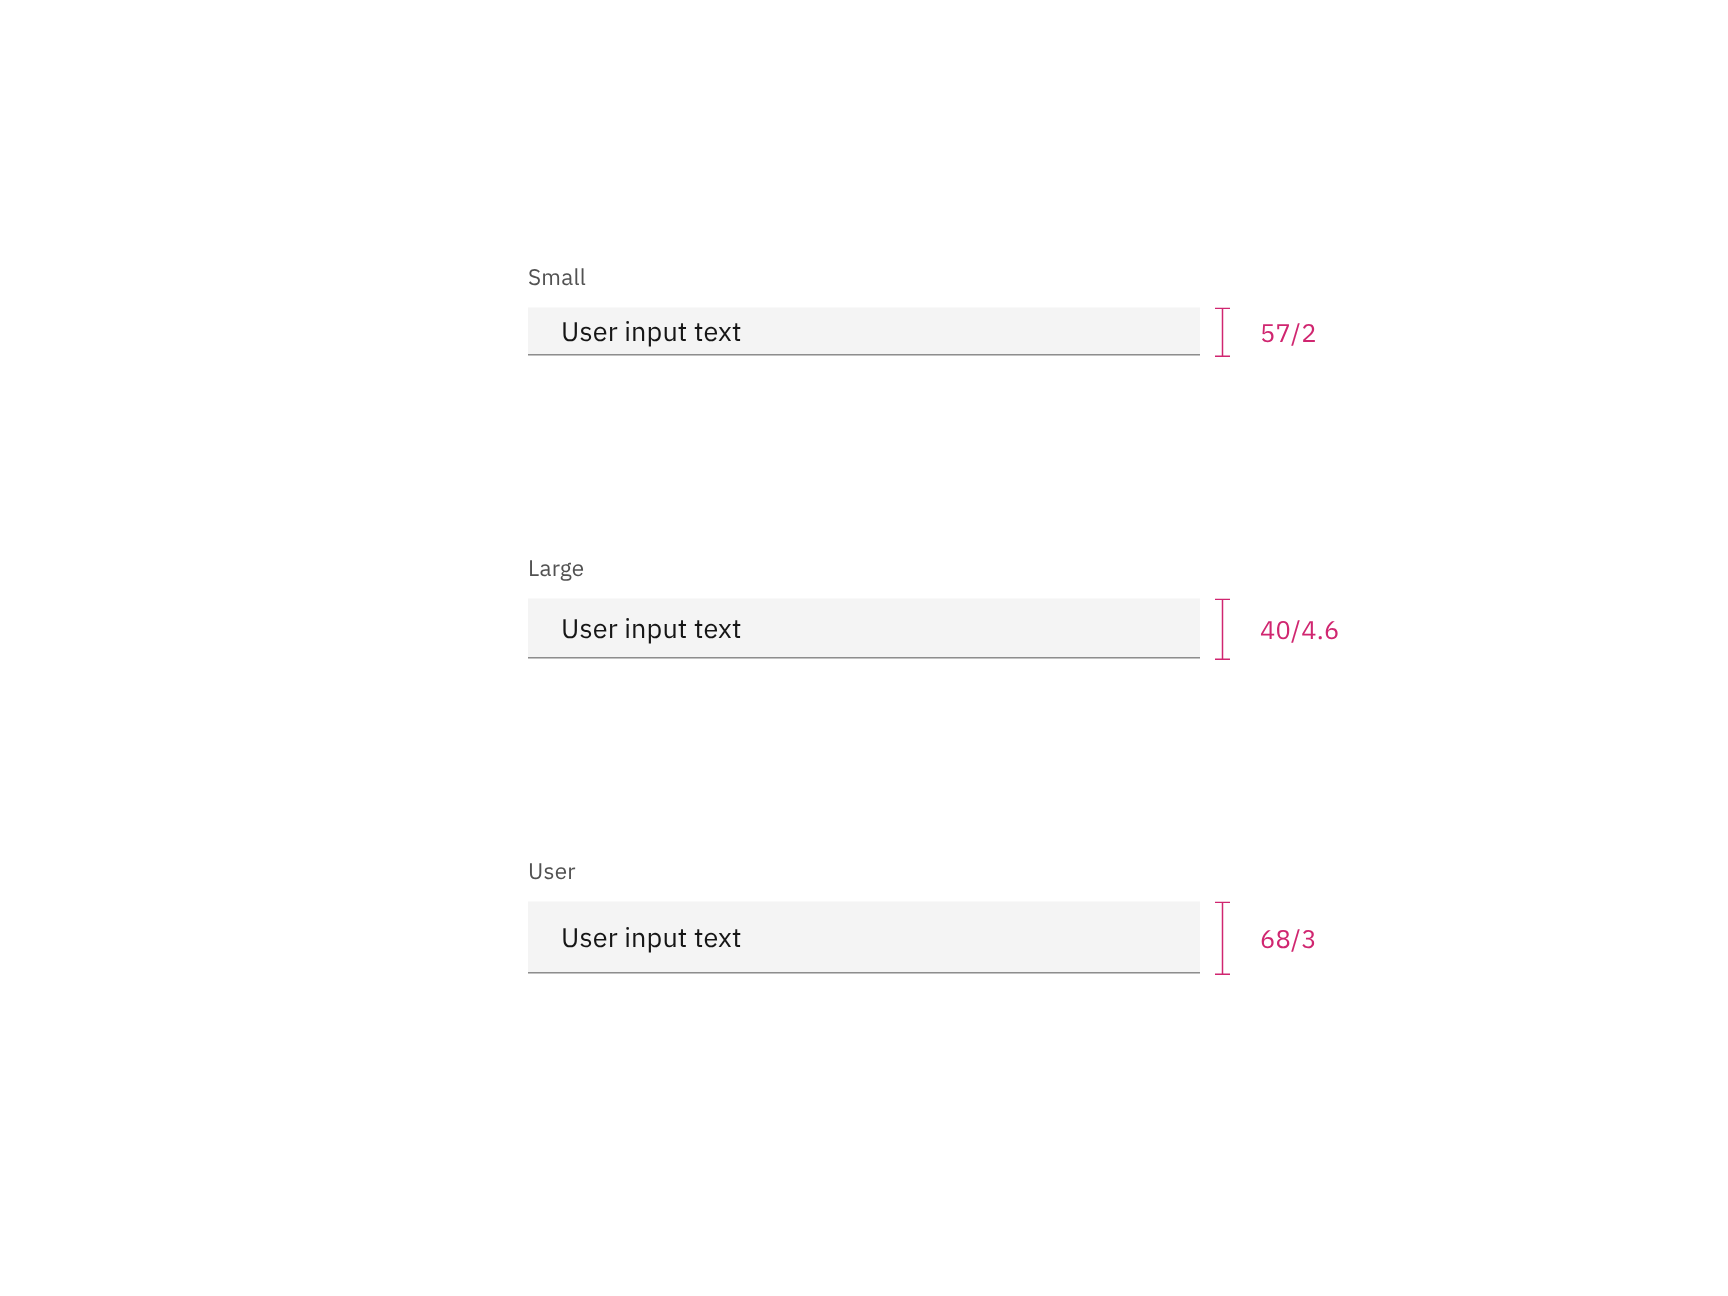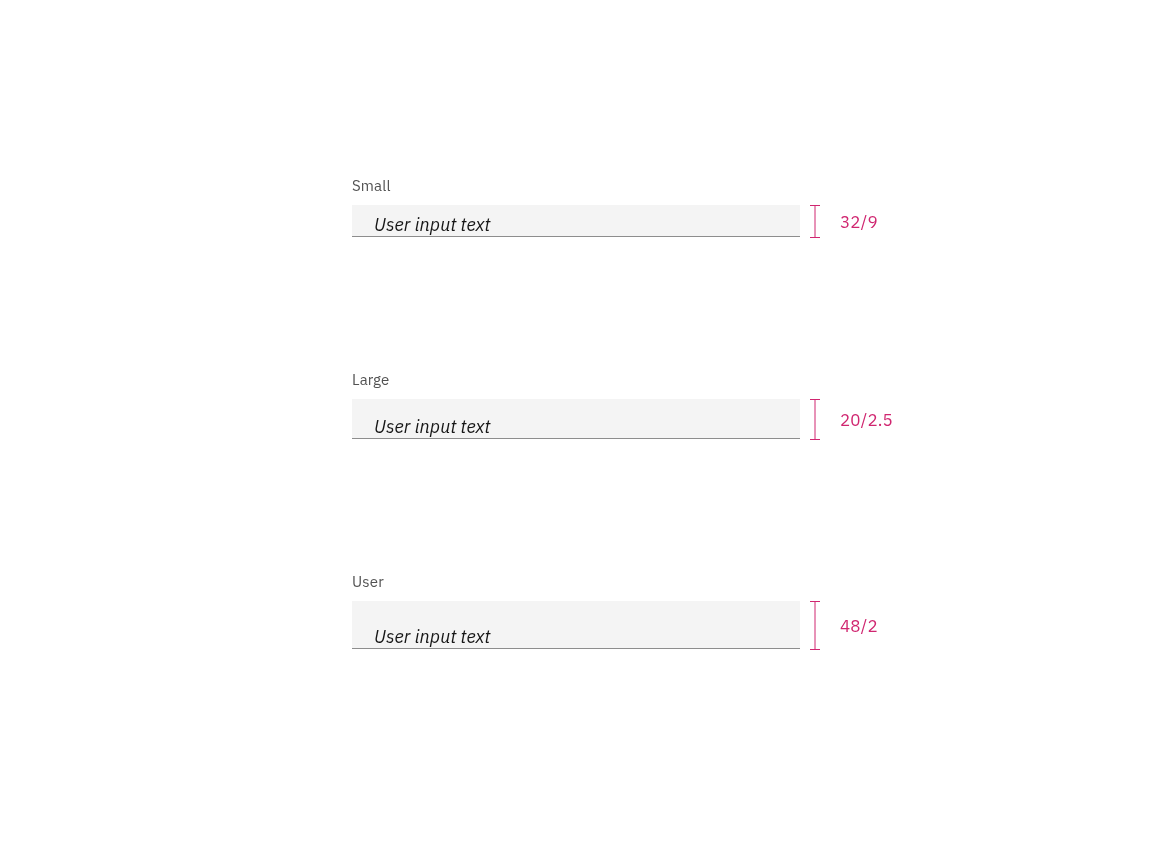--- a/index.html
+++ b/index.html
@@ -28,27 +28,26 @@
   }
   .row {
     display: flex;
     align-items: stretch;
   }
   .field {
     width: 448px;
     background: #f4f4f4;
     border-bottom: 1px solid #8d8d8d;
     display: flex;
-    align-items: flex-end;
+    align-items: center;
     padding-left: 22px;
     box-sizing: border-box;
     color: #161616;
     font-size: 18px;
     letter-spacing: 0.005em;
-    font-style: italic;
   }
   .bracket {
     position: relative;
     margin-left: 10px;
   }
   .bracket svg {
     display: block;
   }
   .dim {
     position: absolute;
@@ -74,48 +73,48 @@
   <div class="group" style="top:176px;">
     <div class="caption">Small</div>
     <div class="row">
       <div class="field h32">
         <span>User input text</span>
       </div>
       <div class="bracket">
         <svg width="12" height="33" viewBox="0 0 12 33">
           <path d="M0 0.5 H10 M5 0.5 V32.5 M0 32.5 H10" stroke="#d02670" stroke-width="1" fill="none"></path>
         </svg>
-        <span class="dim">32/9</span>
+        <span class="dim">57/2</span>
       </div>
     </div>
   </div>
 
   <div class="group" style="top:370px;">
     <div class="caption">Large</div>
     <div class="row">
       <div class="field h40">
         <span>User input text</span>
       </div>
       <div class="bracket">
         <svg width="12" height="41" viewBox="0 0 12 41">
           <path d="M0 0.5 H10 M5 0.5 V40.5 M0 40.5 H10" stroke="#d02670" stroke-width="1" fill="none"></path>
         </svg>
-        <span class="dim">20/2.5</span>
+        <span class="dim">40/4.6</span>
       </div>
     </div>
   </div>
 
   <div class="group" style="top:572px;">
     <div class="caption">User</div>
     <div class="row">
       <div class="field h48">
         <span>User input text</span>
       </div>
       <div class="bracket">
         <svg width="12" height="49" viewBox="0 0 12 49">
           <path d="M0 0.5 H10 M5 0.5 V48.5 M0 48.5 H10" stroke="#d02670" stroke-width="1" fill="none"></path>
         </svg>
-        <span class="dim">48/2</span>
+        <span class="dim">68/3</span>
       </div>
     </div>
   </div>
 
 </div>
 
 </body></html>

